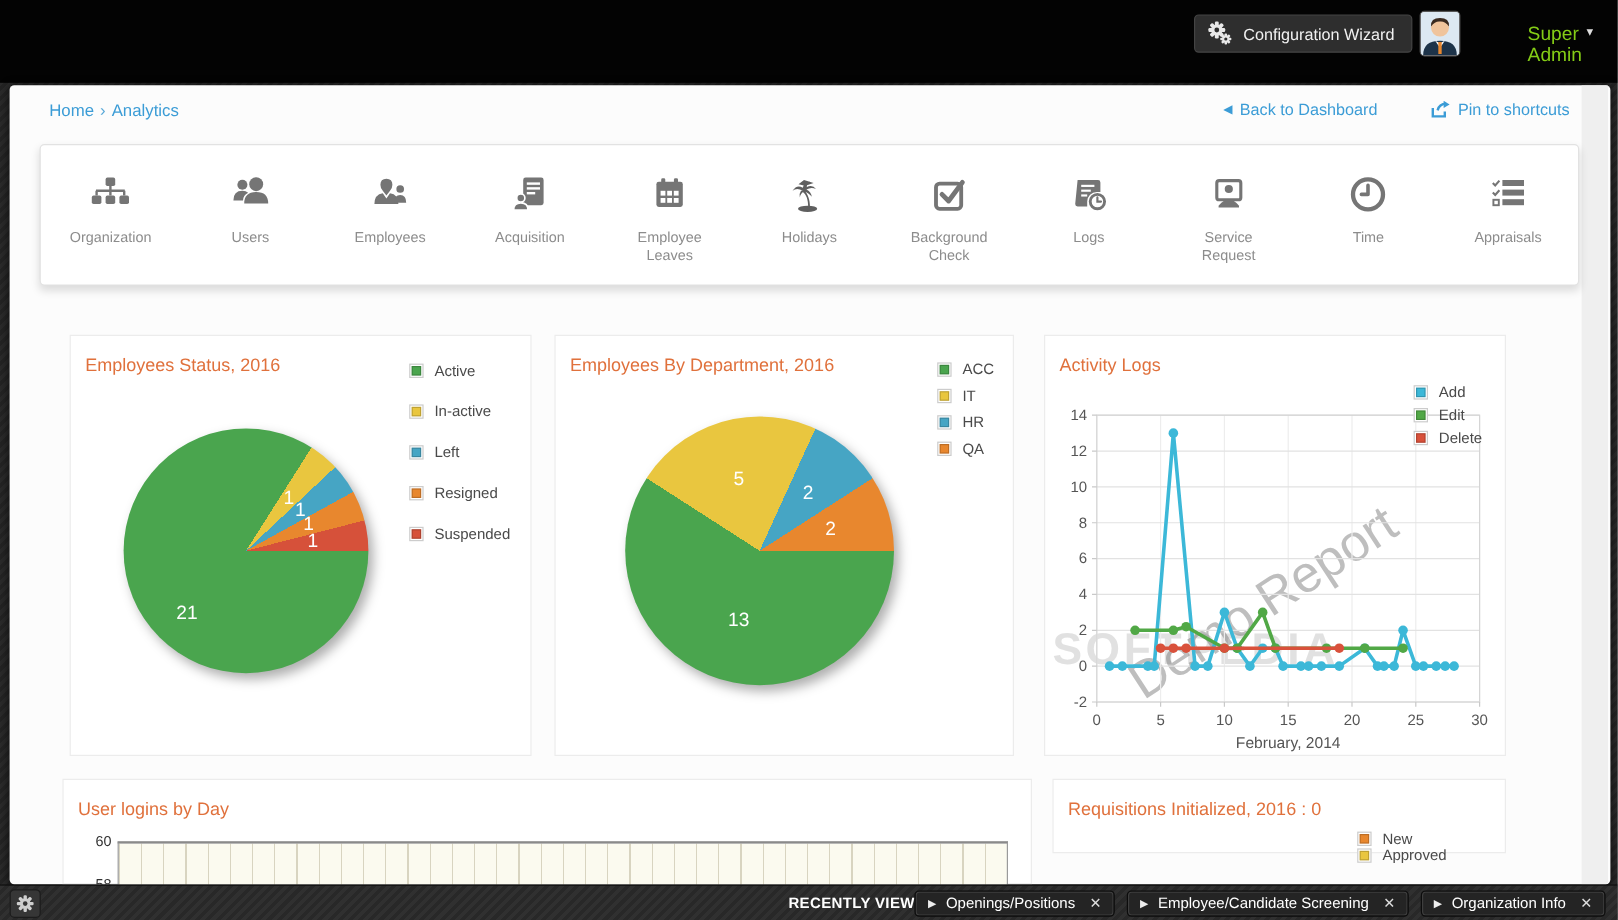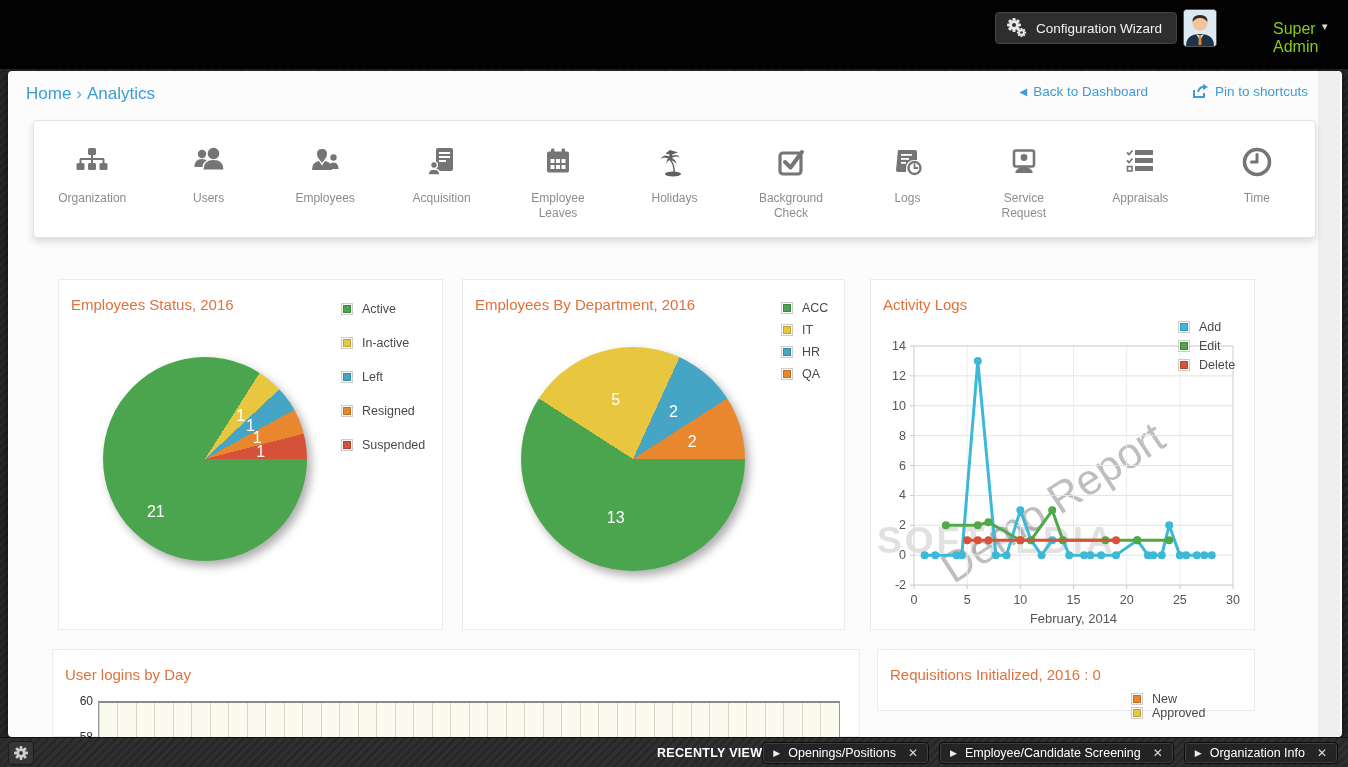--- a/index.html
+++ b/index.html
@@ -16,21 +16,21 @@
   .avatar { position:absolute; left:1183px; top:9px; width:34px; height:38px;
     border-radius:4px; overflow:hidden; background:#dfe9f2; border:1px solid #555; }
   .user-name { position:absolute; left:1273px; top:20px; color:#84cc16; font-size:16px; }
   .user-caret { position:absolute; left:1322px; top:20px; color:#ddd; font-size:11px; cursor:pointer; }
 
   
   #card { position:absolute; left:8px; top:71px; width:1334px; height:666px;
     background:#fcfcfc; border-radius:4px; box-shadow:0 1px 8px rgba(0,0,0,.65); overflow:hidden; }
   #scroll-track { position:absolute; right:2px; top:0; width:22px; height:666px; background:#efefef; }
 
-  .crumbs { position:absolute; left:18px; top:13px; font-size:17px; color:#3b9cd6; }
+  .crumbs { position:absolute; left:33px; top:13px; font-size:14px; color:#3b9cd6; }
   .crumbs a { color:#3b9cd6; text-decoration:none; cursor:pointer; }
   .crumb-sep { margin:0 5px; color:#58a8d8; }
   .top-links { position:absolute; top:13px; right:34px; font-size:13.5px; color:#3b9cd6;
     display:flex; gap:44px; align-items:center; }
   .top-links .lnk { display:flex; align-items:center; gap:6px; cursor:pointer; }
 
   
   #toolbar { position:absolute; left:25px; top:49px; width:1283px; height:118px;
     background:#fff; border:1px solid #e2e2e2; border-radius:4px;
     box-shadow:0 4px 7px rgba(0,0,0,.13); display:flex; }
@@ -260,39 +260,39 @@
             <svg width="36" height="34" viewBox="0 0 34 34">
           <rect x="7" y="5.5" width="20" height="16" rx="2" fill="none" stroke="#757575" stroke-width="2.6"></rect>
           <circle cx="17" cy="12.5" r="3.4" fill="#757575"></circle>
           <path d="M8.5,26.5 q8.5,-11 17,0 v1.5 h-17 z" fill="#757575"></path>
         </svg>
           </div>
         <div class="lb">Service Request</div>
       </div>
       <div class="tb-item">
         <div class="ic">
+            <svg width="36" height="34" viewBox="0 0 34 34">
+          <circle cx="17" cy="17" r="12.5" fill="none" stroke="#757575" stroke-width="3.6"></circle>
+          <path d="M17,17 V9.5 M17,17 H11.5" fill="none" stroke="#757575" stroke-width="3" stroke-linecap="round"></path>
+        </svg>
+          </div>
+        <div class="lb">Time</div>
+      </div>
+      <div class="tb-item">
+        <div class="ic">
             <svg width="36" height="34" viewBox="0 0 34 34" fill="#757575">
           <path d="M4,7.5 l2,2 l3.5,-4" fill="none" stroke="#757575" stroke-width="1.8"></path>
           <path d="M4,15.5 l2,2 l3.5,-4" fill="none" stroke="#757575" stroke-width="1.8"></path>
           <rect x="4.5" y="21.5" width="4.5" height="4.5" fill="none" stroke="#757575" stroke-width="1.6"></rect>
           <rect x="12" y="5" width="18" height="5"></rect>
               <rect x="12" y="13" width="18" height="5"></rect>
               <rect x="12" y="21" width="18" height="5"></rect>
         </svg>
           </div>
         <div class="lb">Appraisals</div>
-      </div>
-      <div class="tb-item">
-        <div class="ic">
-            <svg width="36" height="34" viewBox="0 0 34 34">
-          <circle cx="17" cy="17" r="12.5" fill="none" stroke="#757575" stroke-width="3.6"></circle>
-          <path d="M17,17 V9.5 M17,17 H11.5" fill="none" stroke="#757575" stroke-width="3" stroke-linecap="round"></path>
-        </svg>
-          </div>
-        <div class="lb">Time</div>
       </div>
     </div>
 
     <div class="panel" id="p1">
       <div class="ctitle">Employees Status, 2016</div>
       <div class="legend" id="legend-0">
           <div class="lg-row">
             <span class="lg-sw">
               <div style="background: rgb(74, 165, 78);"></div>
             </span>

